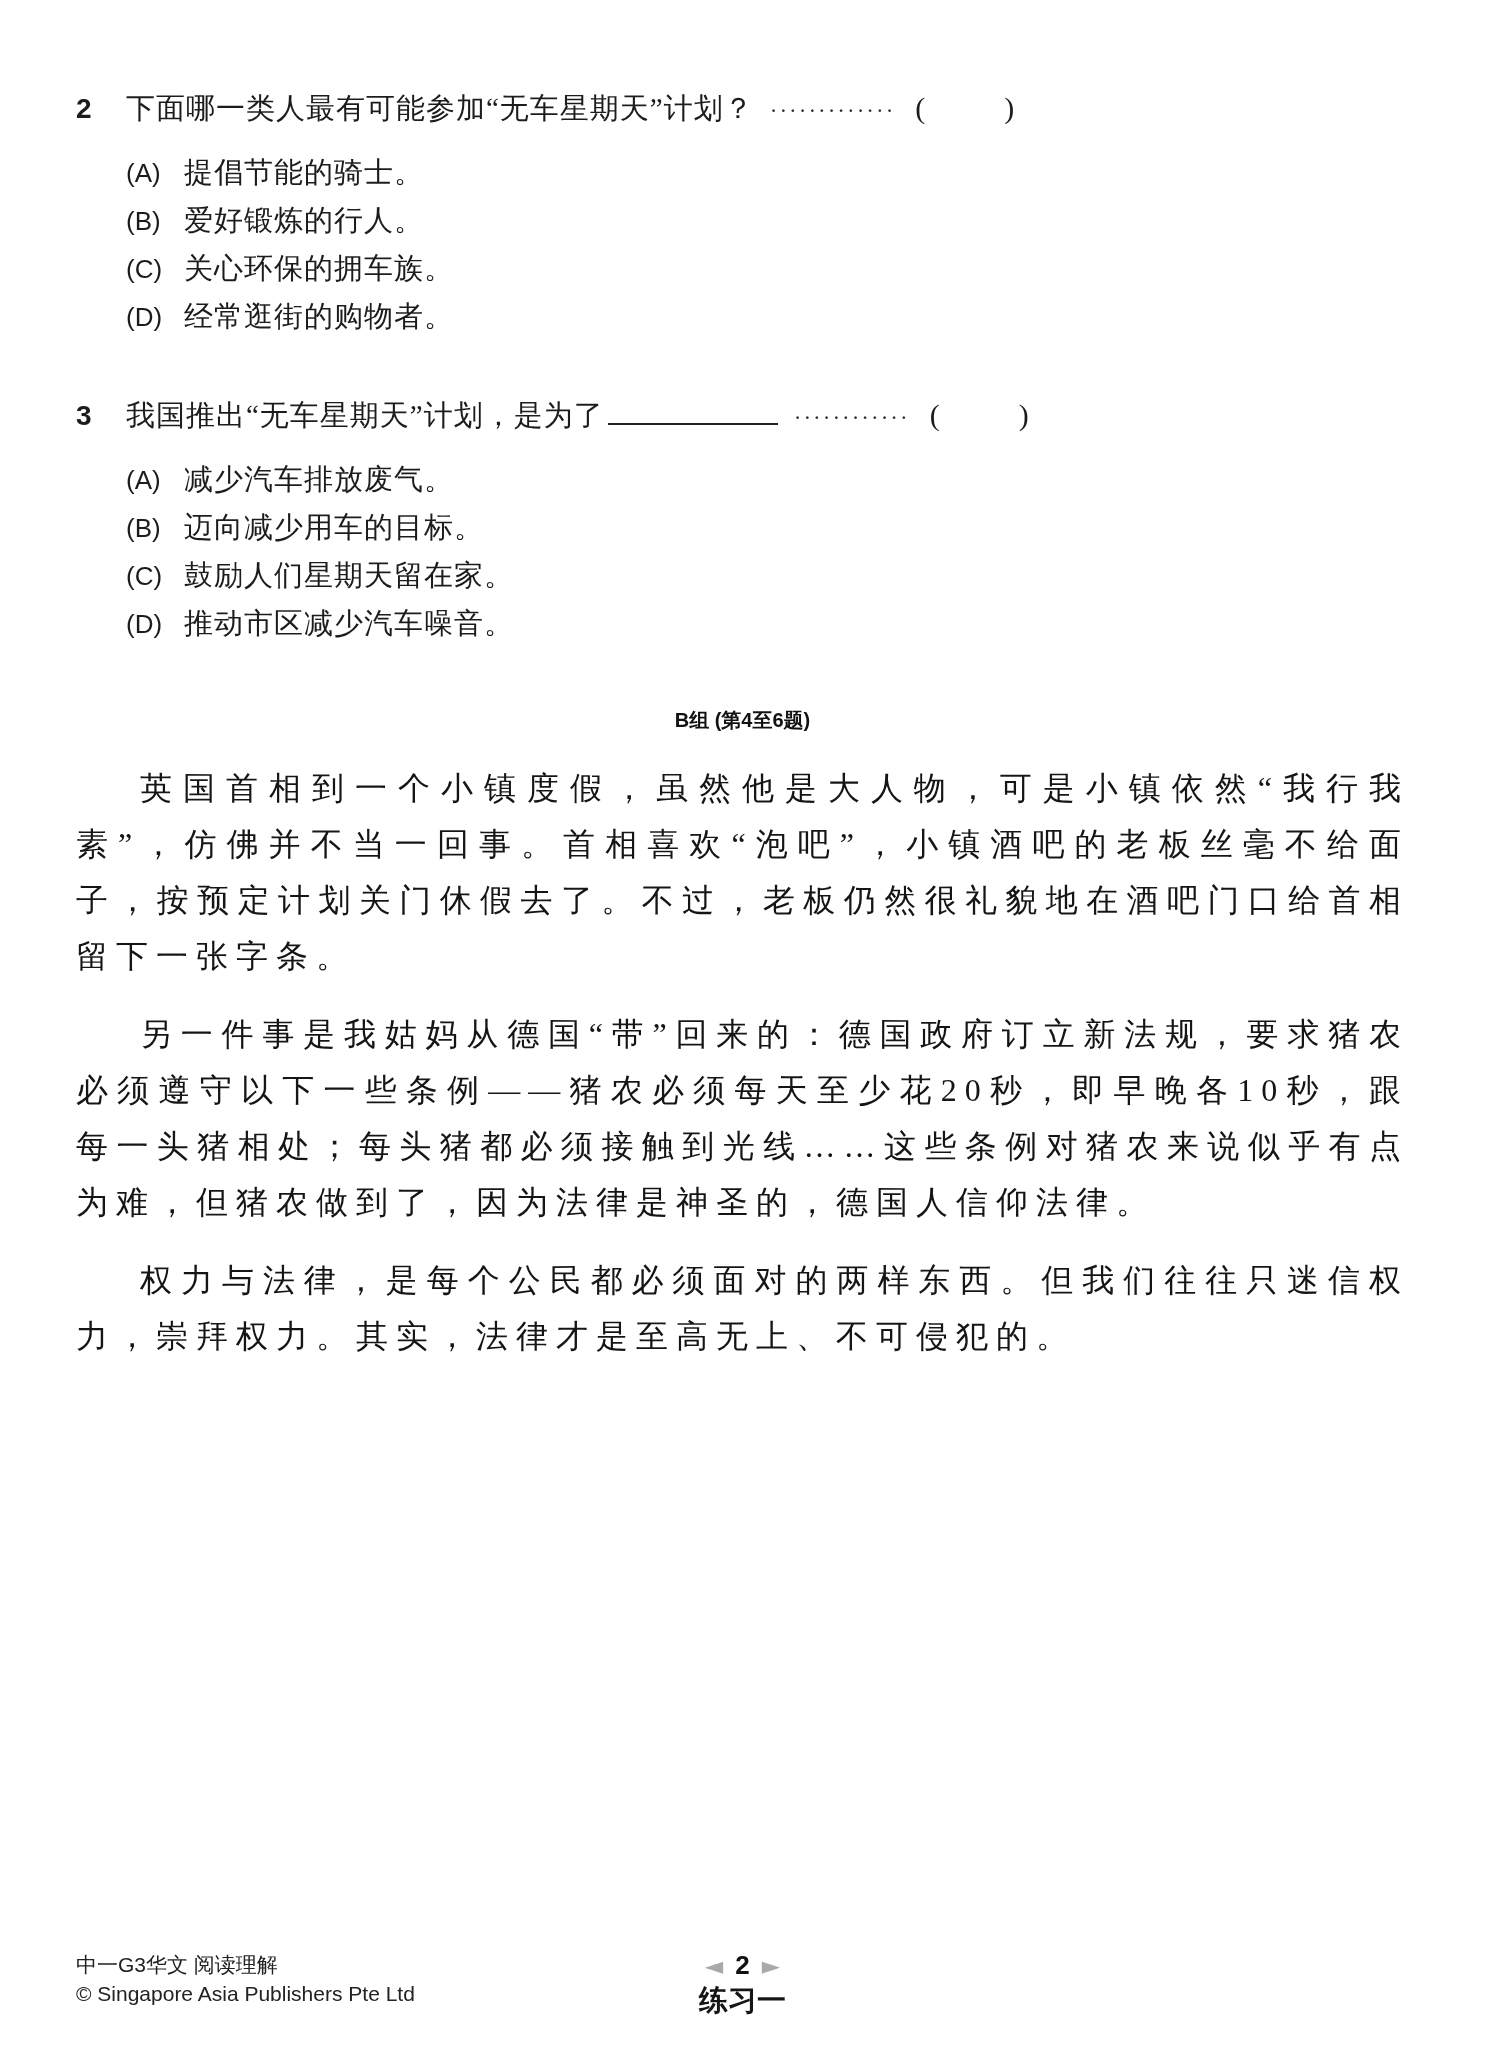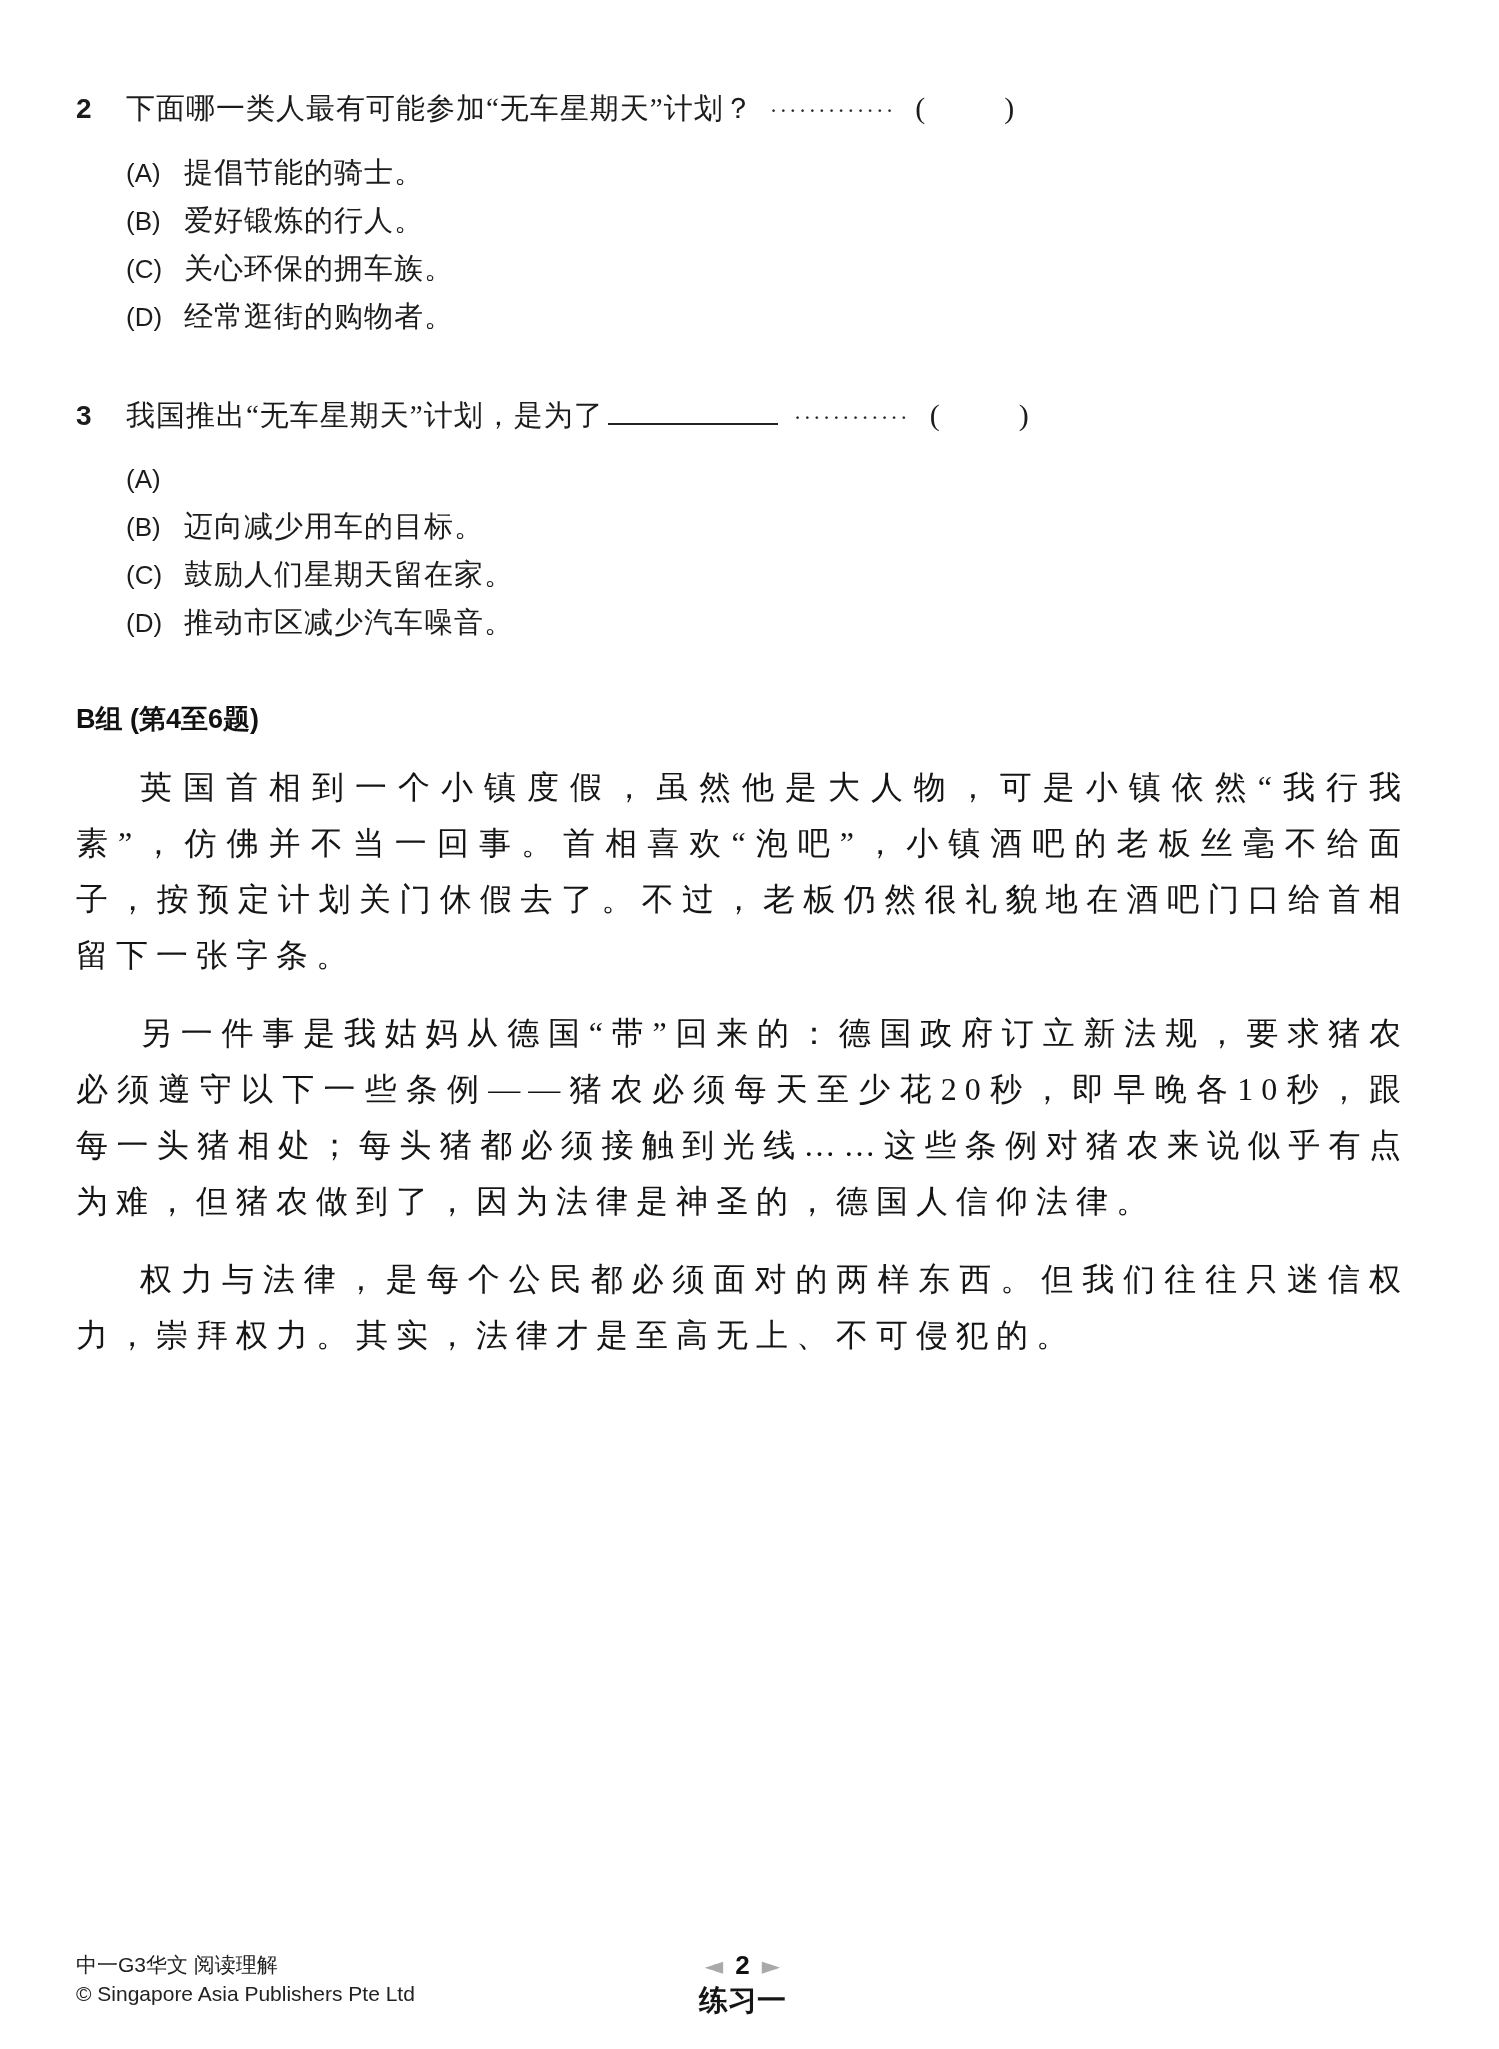--- a/index.html
+++ b/index.html
@@ -46,22 +46,23 @@
   .opt-label {
     flex:none; width:58px;
     font-family:"Liberation Sans","DejaVu Sans",sans-serif;
     font-size:26px; letter-spacing:0;
   }
 
   
   .section-header {
     margin-top:52px;
     font-family:"Liberation Sans","DejaVu Sans",sans-serif;
-    font-weight:bold; font-size:27px; line-height:40px;
+    font-weight:bold; font-size:20px; line-height:40px;
     color:#111;
+    text-align:center;
   }
 
   
   .passage-wrap { margin-top:20px; }
   .passage {
     font-size:32px; line-height:56px;
     letter-spacing:8px;
     text-align:justify;
     text-indent:64px;
     margin-bottom:22px;
@@ -128,20 +129,21 @@
     <div class="q-line">
       <span class="q-num">3</span>
       <span class="q-text">我国推出“无车星期天”计划，是为了</span>
       <span class="blank"></span>
       <span class="dots">············</span>
       <span class="bracket-group"><span>(</span><span class="bracket-gap"></span><span>)</span></span>
     </div>
     <div class="options">
       <div class="option">
         <span class="opt-label">(A)</span>
+        <span class="opt-text">减少汽车排放废气。</span>
       </div>
       <div class="option">
         <span class="opt-label">(B)</span>
         <span class="opt-text">迈向减少用车的目标。</span>
       </div>
       <div class="option">
         <span class="opt-label">(C)</span>
         <span class="opt-text">鼓励人们星期天留在家。</span>
       </div>
       <div class="option">

